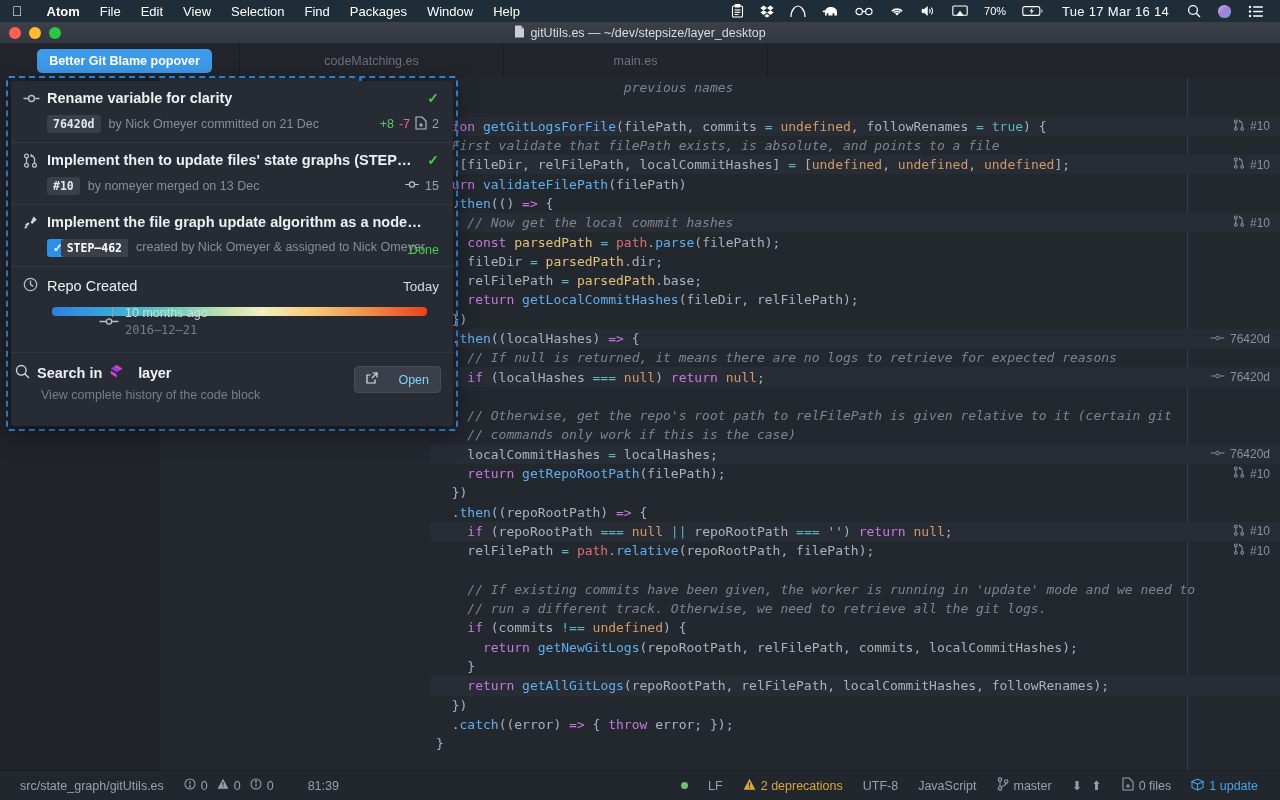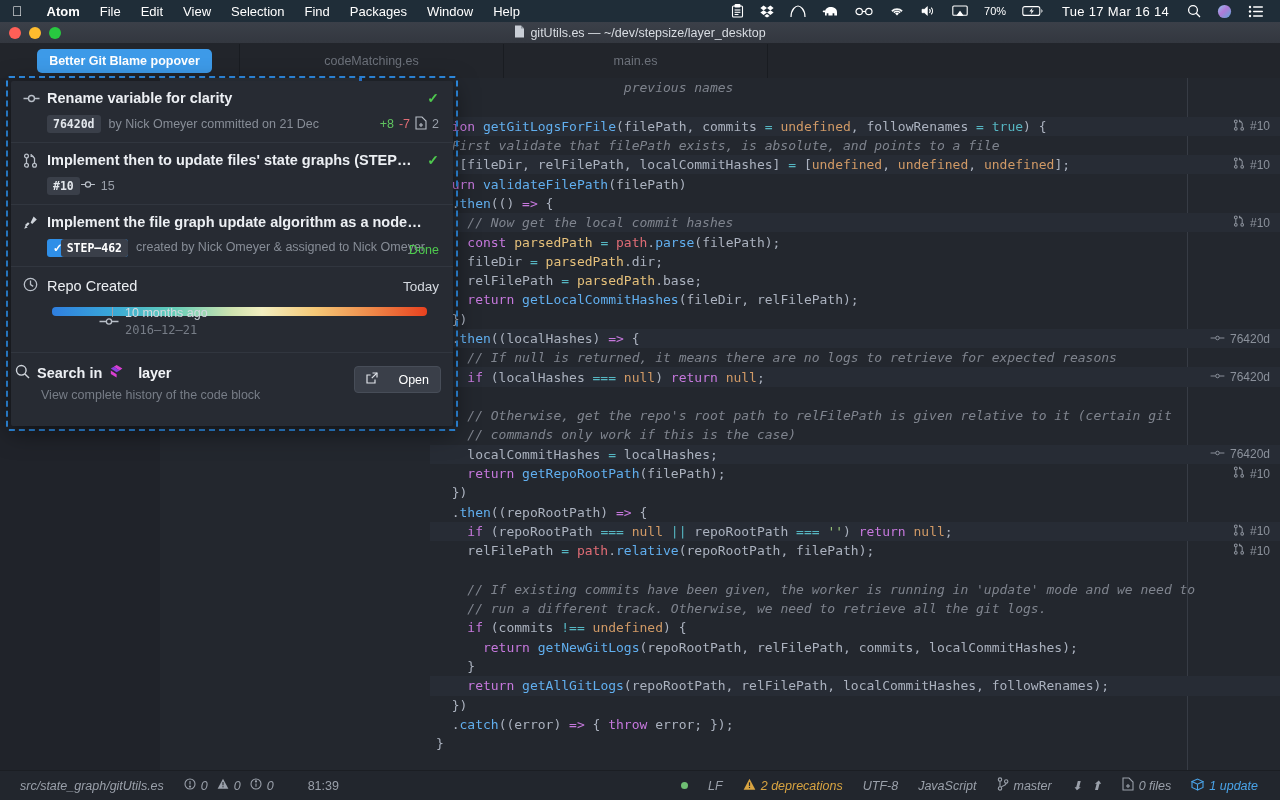--- a/index.html
+++ b/index.html
@@ -193,33 +193,33 @@
 
   .search-item { padding:11px 12px 10px 4px; display:flex; align-items:flex-start; }
   .search-left { flex:1; }
   .search-title { display:flex; align-items:center; gap:7px; font-size:14.5px;
                   font-weight:bold; color:#eceff3; }
   .layer-logo { display:flex; align-items:center; gap:14px; }
   .layer-word { font-size:14.5px; font-weight:bold; color:#f2f4f7; letter-spacing:-0.2px;}
   .search-sub { font-size:12.5px; color:#777d87; margin-top:6px; margin-left:26px; }
   .openbtn {
     background:#3a3f49; border:1px solid #474d58; border-radius:4px;
-    color:#ffffff; font-size:12.5px; padding:5px 11px;
+    color:#7dd3fc; font-size:12.5px; padding:5px 11px;
     display:flex; align-items:center; gap:20px; margin-top:2px;
   }
 
   
   .statusbar {
     position:absolute; left:0; bottom:0; width:1280px; height:30px;
     background:#22262d; display:flex; align-items:center;
     font-size:12.5px; color:#9aa0aa; border-top:1px solid #1b1e23;
   }
   .sb-left { display:flex; align-items:center; gap:0; padding-left:10px; }
   .sb-right { margin-left:auto; display:flex; align-items:center; padding-right:12px; }
-  .sb-seg { padding:0 10px; display:flex; align-items:center; gap:5px; white-space:nowrap;font-style:italic; }
+  .sb-seg { padding:0 10px; display:flex; align-items:center; gap:5px; white-space:nowrap; }
   .greendot { width:7px; height:7px; border-radius:50%; background:#6fbf73; }
   .warn { color:#d9a441; }
   .blue { color:#4aa3e8; }
   .cursorpos { padding-left:24px; color:#9aa0aa; }
 </style>
 </head>
 <body>
 
 <div id="root">
 
@@ -751,20 +751,21 @@
             <line x1="3.5" y1="4.9" x2="3.5" y2="10.3"></line>
             <path d="M11.5 10.3 V5.2 L8.6 2.3"></path>
                 <path d="M8.2 1 L8.2 3.4 L10.6 3.4"></path>
           </svg>
         </span>
         <span class="ptitle">Implement then to update files' state graphs (STEP…</span>
         <span class="pcheck">✓</span>
       </div>
       <div class="psub">
         <span class="badge">#10</span>
+        <span class="psubtext">by nomeyer merged on 13 Dec</span>
         <span class="pmeta">
           <span>
             <svg width="16" height="13" viewBox="0 0 17 15" fill="none" stroke="#b9bfc8" stroke-width="1.4">
               <circle cx="8.5" cy="7.5" r="3"></circle>
                   <line x1="0.5" y1="7.5" x2="5.5" y2="7.5"></line>
                   <line x1="11.5" y1="7.5" x2="16.5" y2="7.5"></line>
             </svg>
           </span>
           <span class="cntgray">15</span>
         </span>

